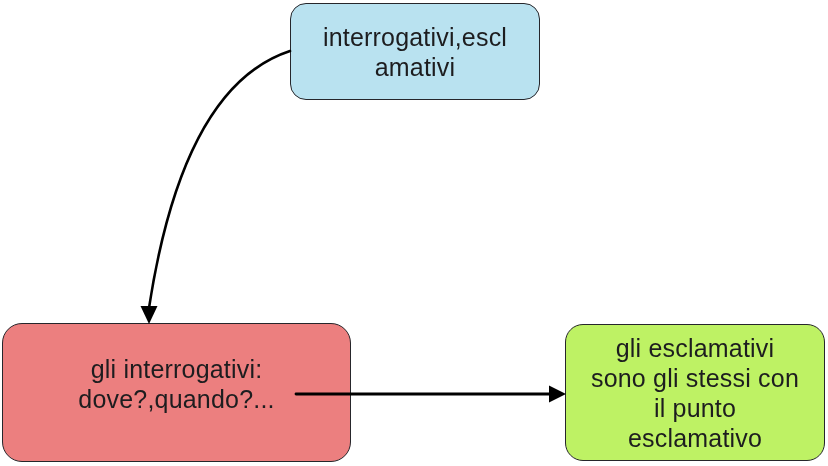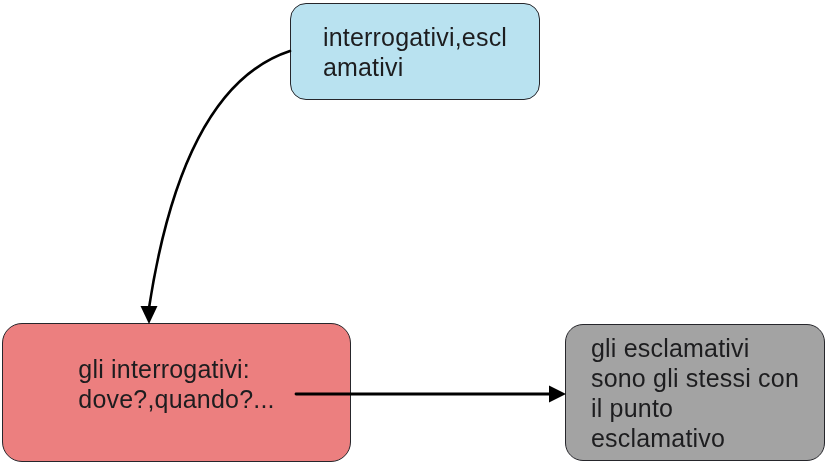--- a/index.html
+++ b/index.html
@@ -23,21 +23,21 @@
     height: 466px;
     pointer-events: none;
     z-index: 2;
   }
   .node {
     position: absolute;
     border: 1.5px solid #222;
     display: flex;
     align-items: center;
     justify-content: center;
-    text-align: left;
+    text-align: center;
     z-index: 1;
   }
   .node-root {
     left: 290px; top: 3px;
     width: 250px; height: 97px;
     border-radius: 16px;
   }
   .node-interrogativi {
     left: 2px; top: 323px;
     width: 349px; height: 139px;
@@ -78,20 +78,20 @@
   <div class="node node-root" style="background: rgb(185, 226, 240); border-color: rgb(38, 38, 43);">
     <span class="node-label">interrogativi,escl
 amativi</span>
   </div>
 
   <div class="node node-interrogativi" style="background: rgb(236, 127, 127); border-color: rgb(38, 38, 43);">
     <span class="node-label">gli interrogativi:
 dove?,quando?...</span>
   </div>
 
-  <div class="node node-esclamativi" style="background: #a3a3a3; border-color: rgb(38, 38, 43);">
+  <div class="node node-esclamativi" style="background: #bef264; border-color: rgb(38, 38, 43);">
     <span class="node-label">gli esclamativi
 sono gli stessi con
 il punto
 esclamativo</span>
   </div>
 
 </div>
 
 </body></html>

